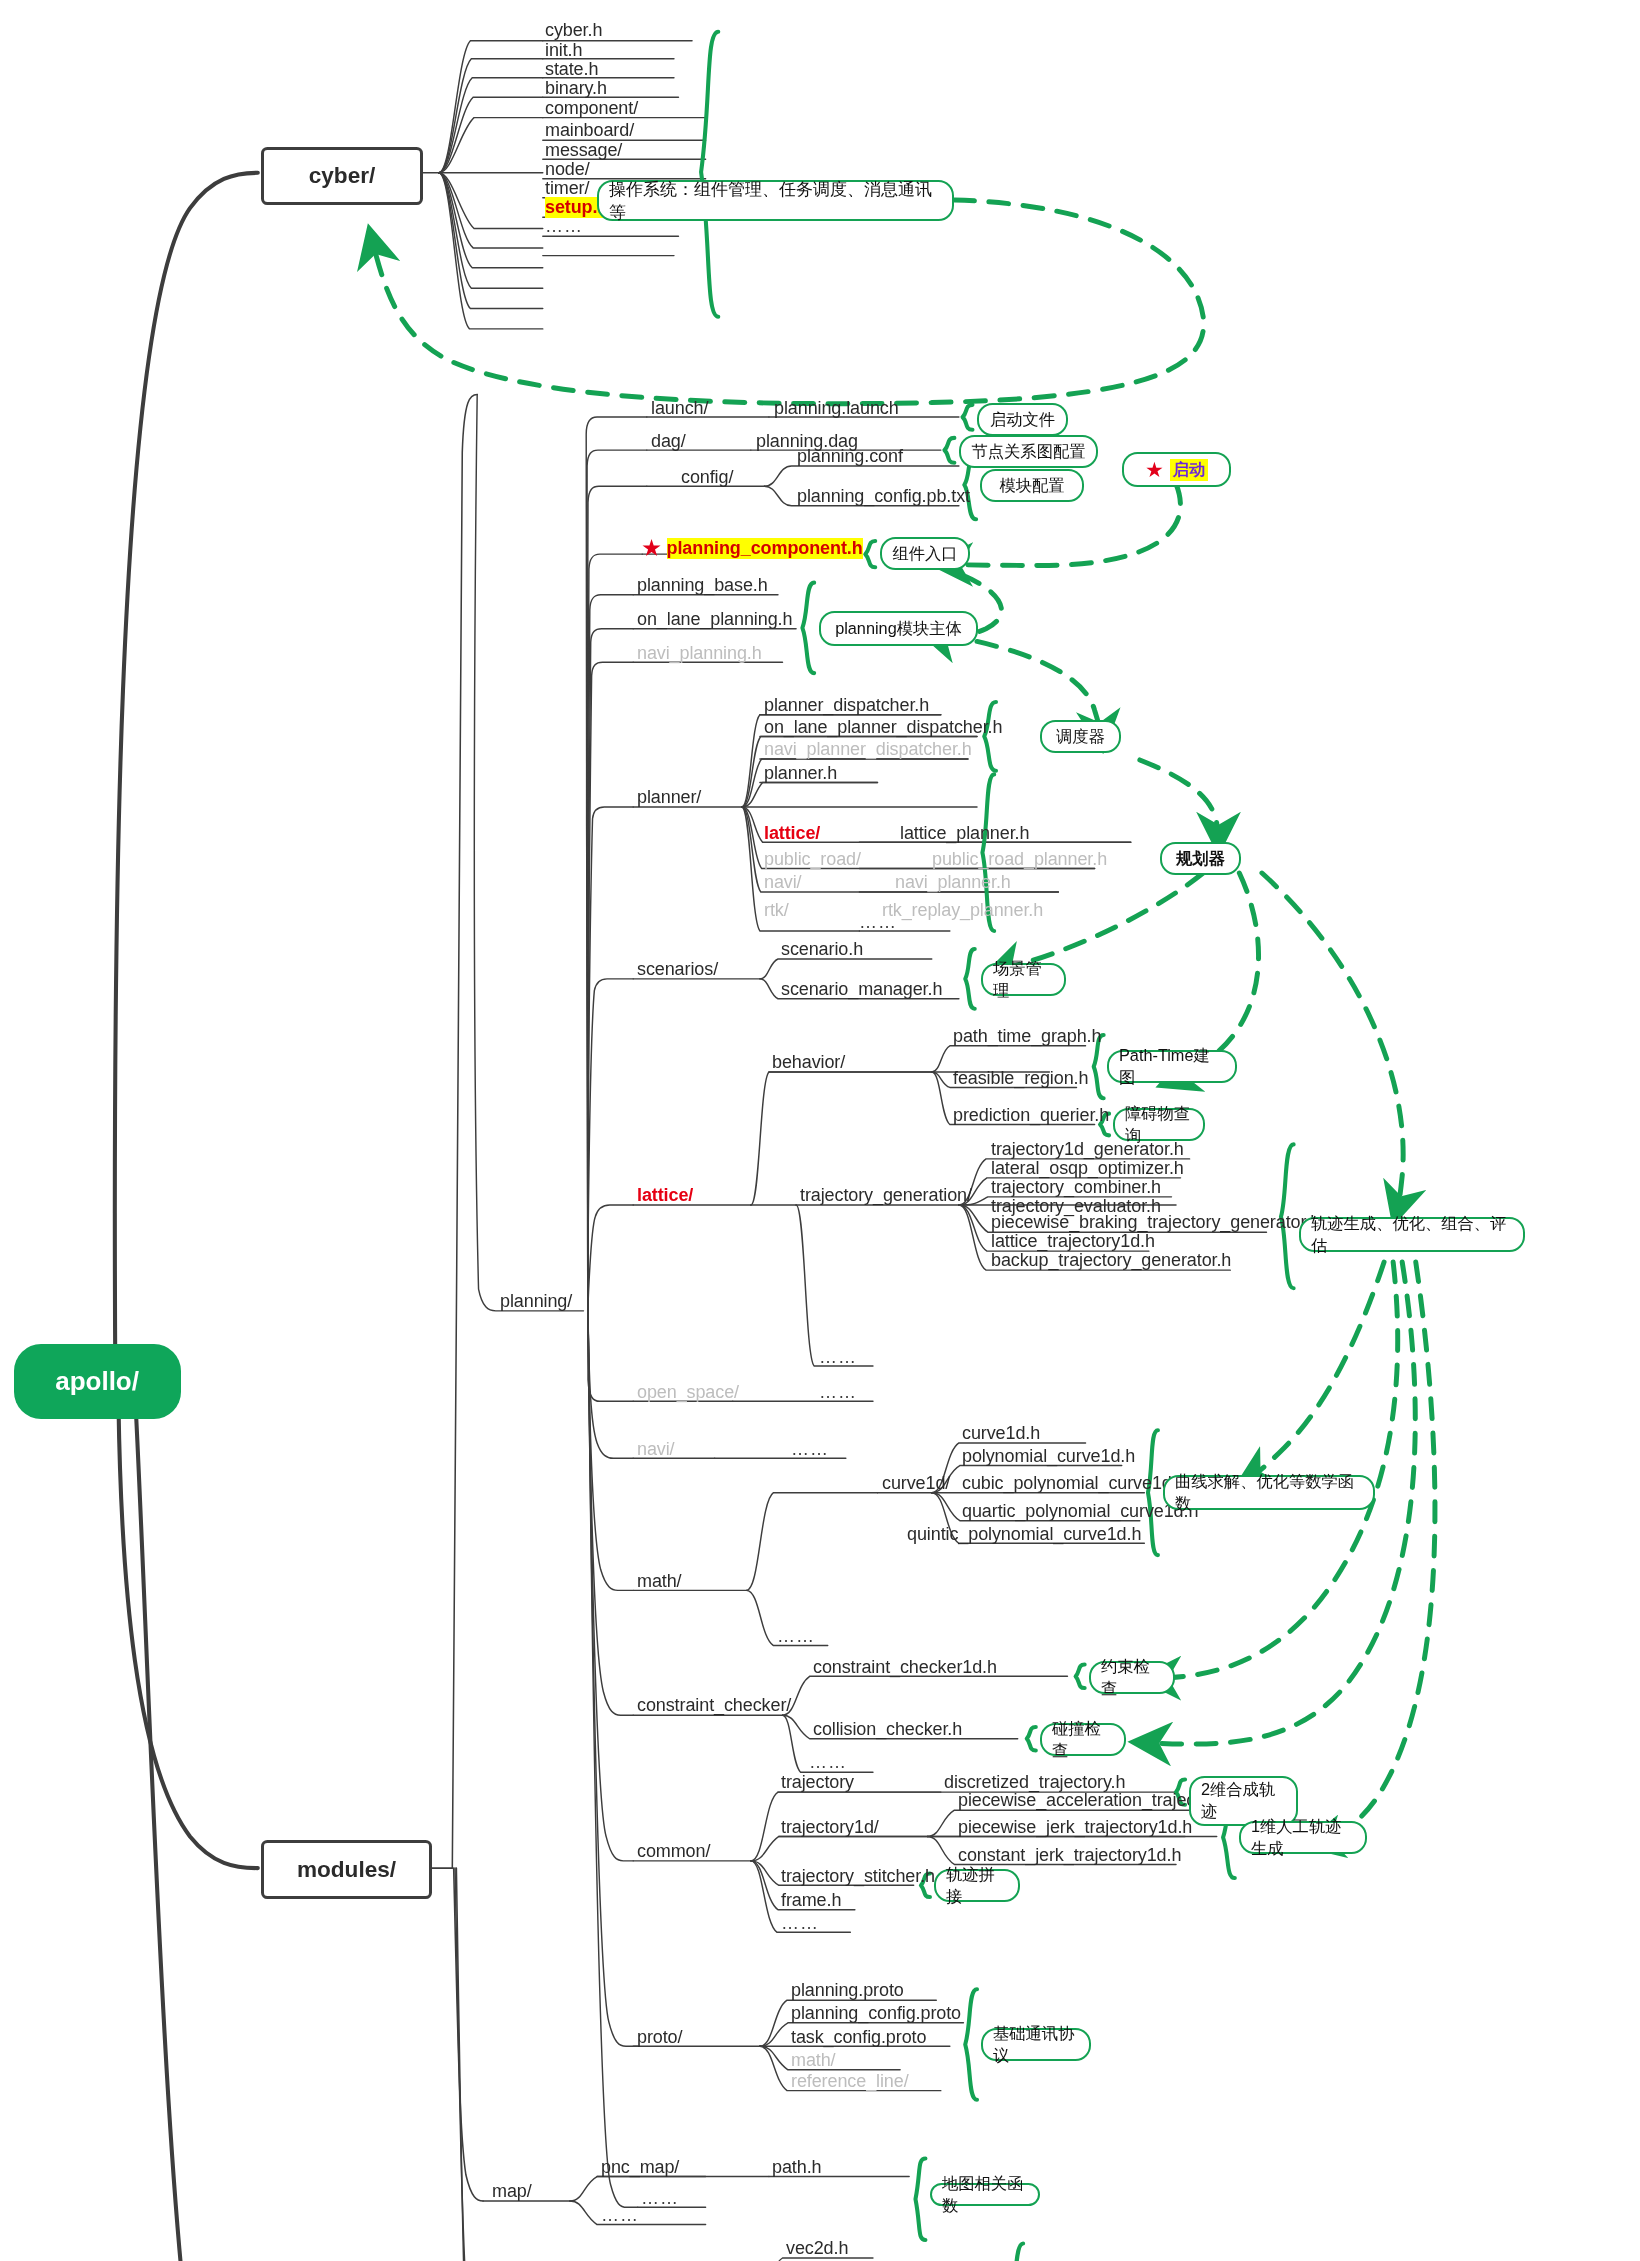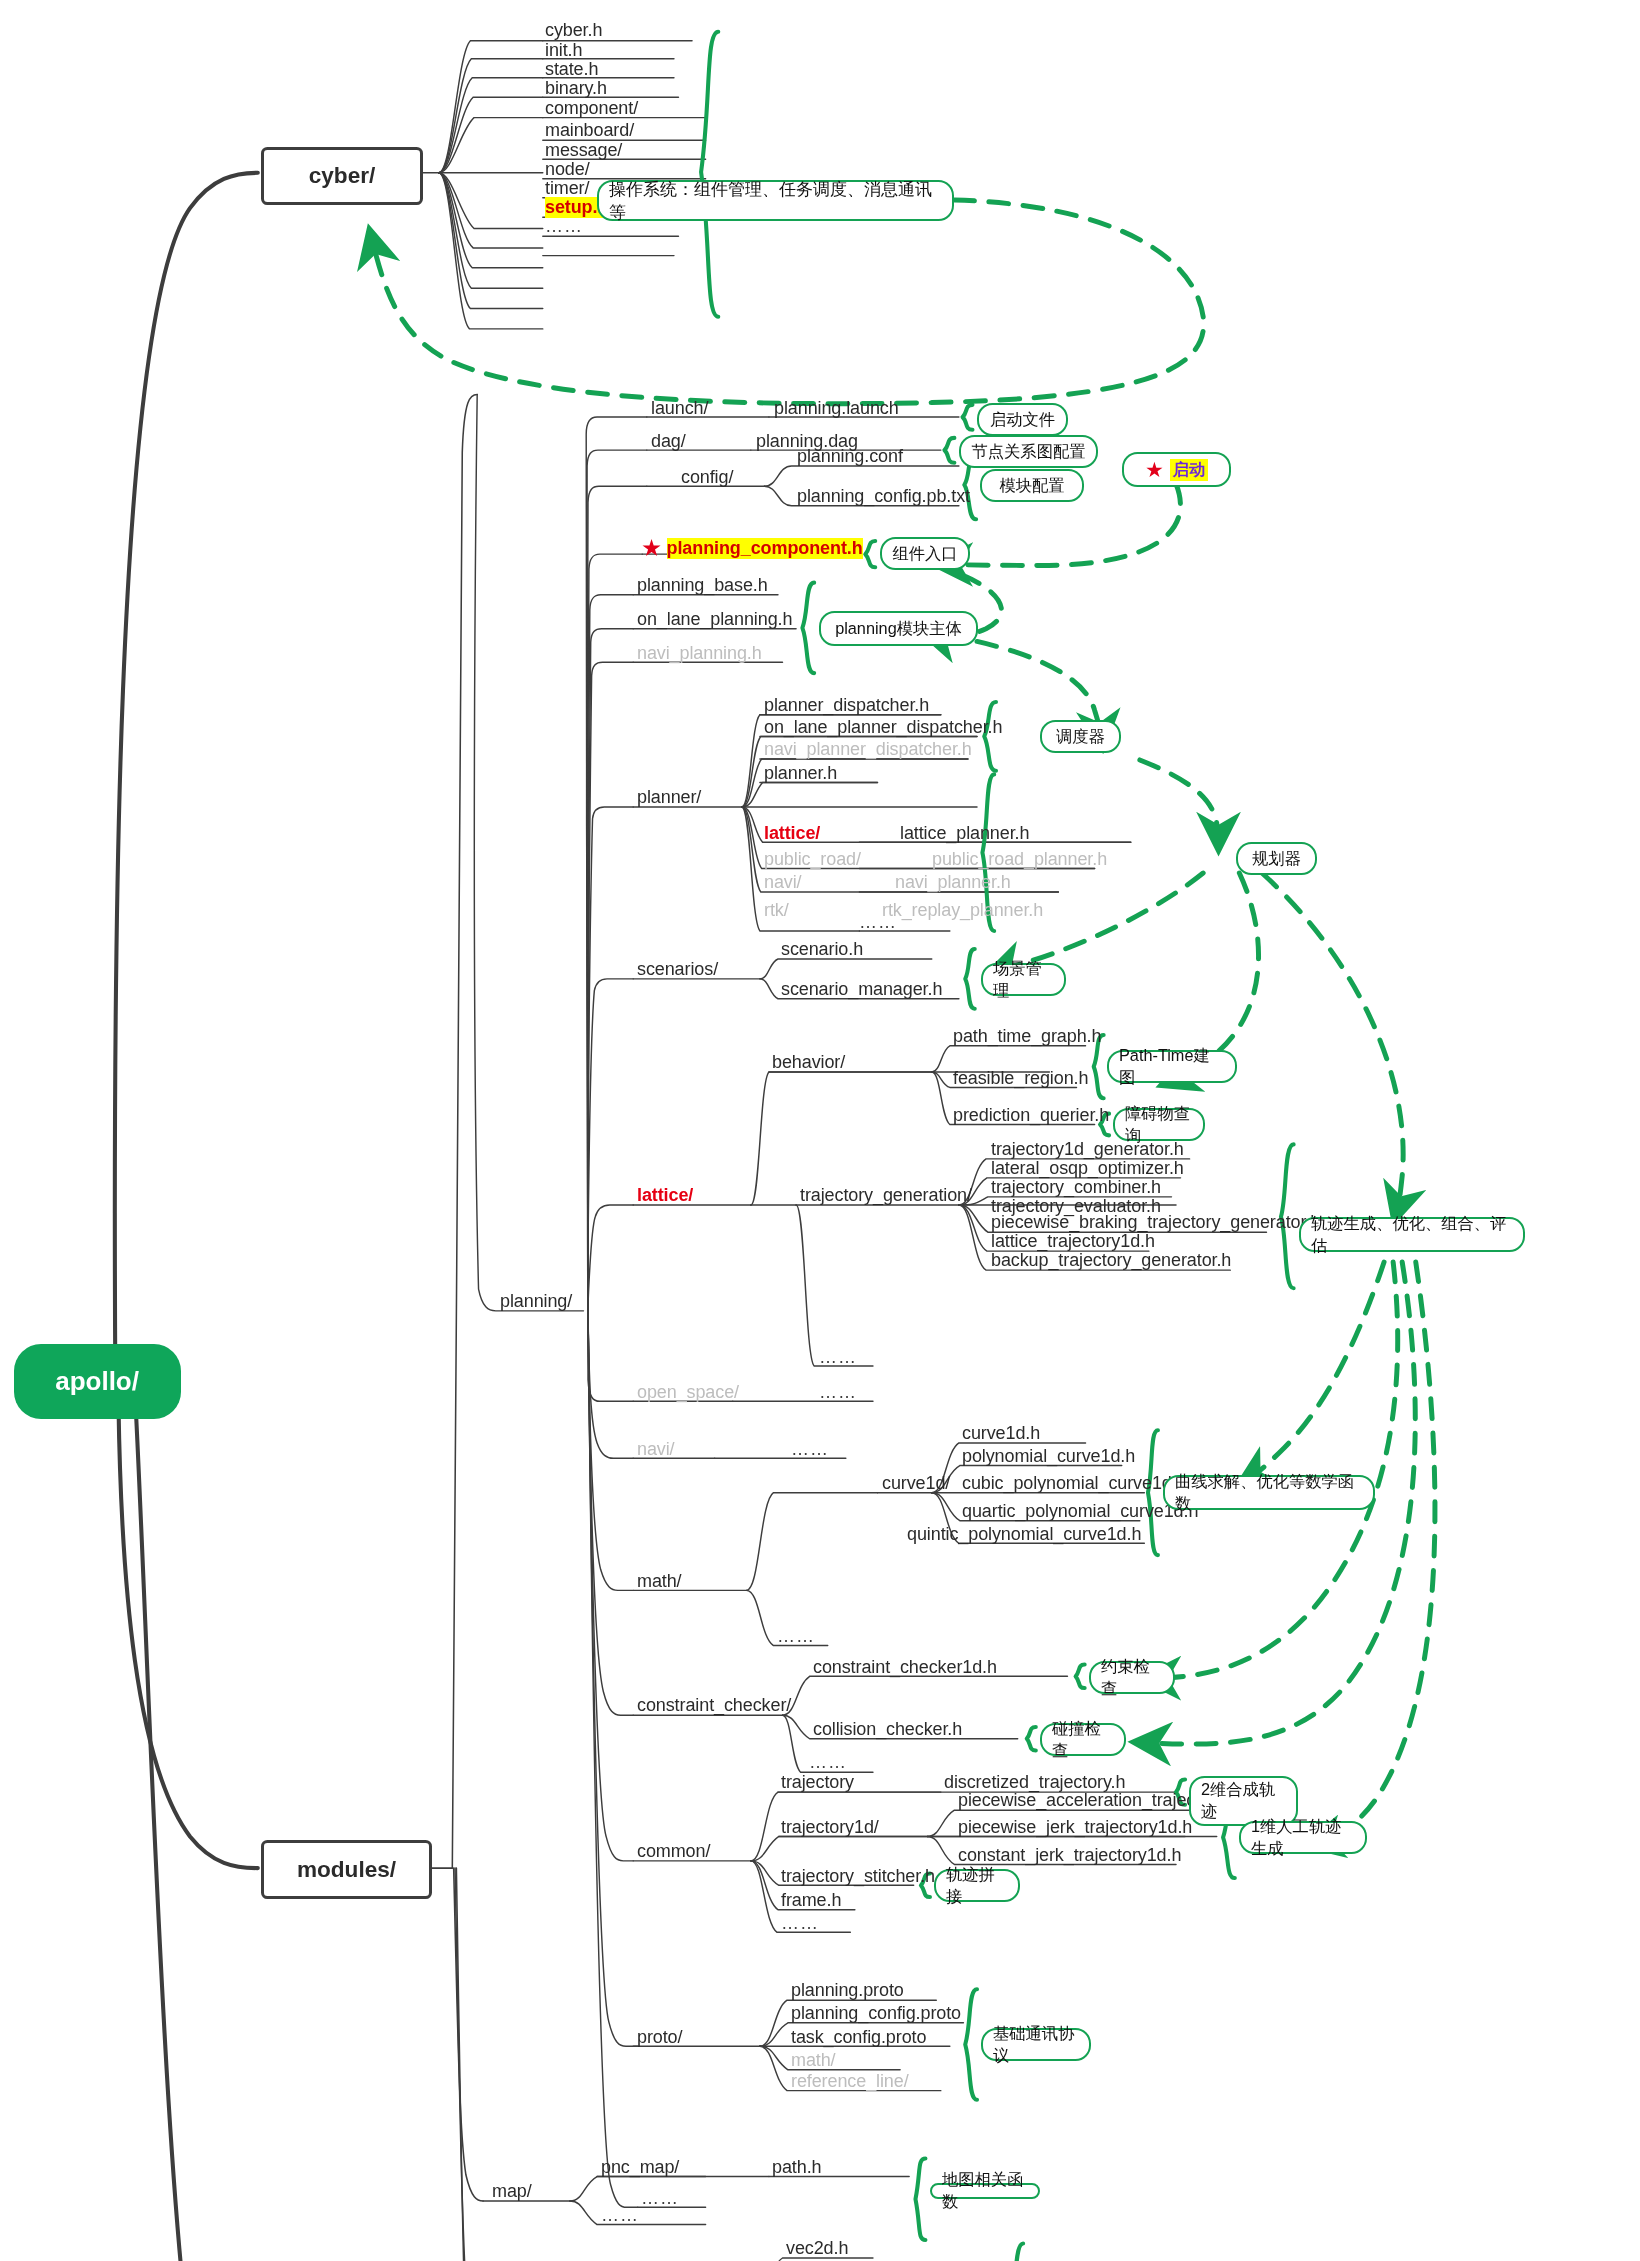--- a/index.html
+++ b/index.html
@@ -476,21 +476,21 @@
   </div>
 
   <div class="cap" style="left:819px;top:611px;width:159px;height:35px;">
     <span>planning模块主体</span>
   </div>
 
   <div class="cap" style="left:1040px;top:720px;width:81px;height:33px;">
     <span>调度器</span>
   </div>
 
-  <div class="cap" style="left:1236px;top:842px;width:81px;height:33px;">
+  <div class="cap" style="left:1160px;top:842px;width:81px;height:33px;font-weight:bold;">
     <span>规划器</span>
   </div>
 
   <div class="cap" style="left:981px;top:963px;width:85px;height:33px;">
     <span>场景管理</span>
   </div>
 
   <div class="cap" style="left:1107px;top:1050px;width:130px;height:33px;">
     <span>Path-Time建图</span>
   </div>
@@ -524,18 +524,18 @@
   </div>
 
   <div class="cap" style="left:934px;top:1869px;width:86px;height:33px;">
     <span>轨迹拼接</span>
   </div>
 
   <div class="cap" style="left:981px;top:2028px;width:110px;height:33px;">
     <span>基础通讯协议</span>
   </div>
 
-  <div class="cap" style="left:930px;top:2183px;width:110px;height:16px;">
+  <div class="cap" style="left:930px;top:2183px;width:110px;height:23px;">
     <span>地图相关函数</span>
   </div>
 
 </div>
 
 
 </body></html>

